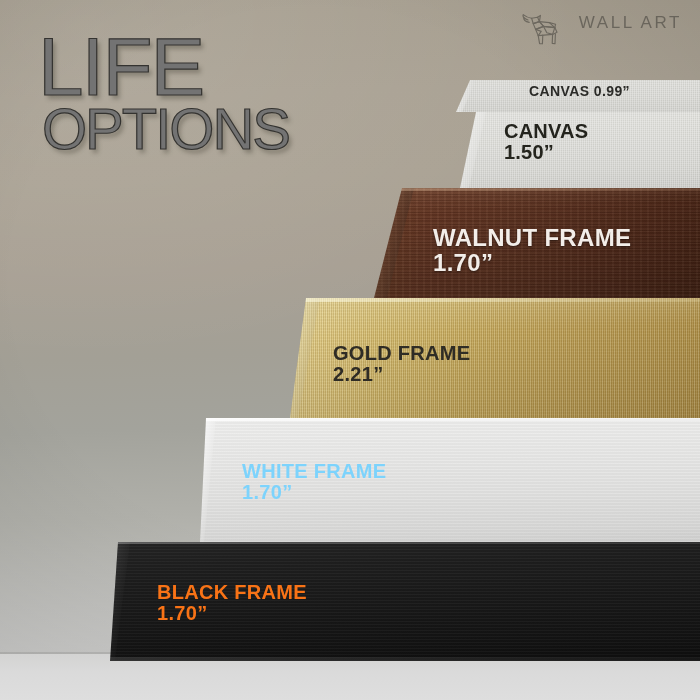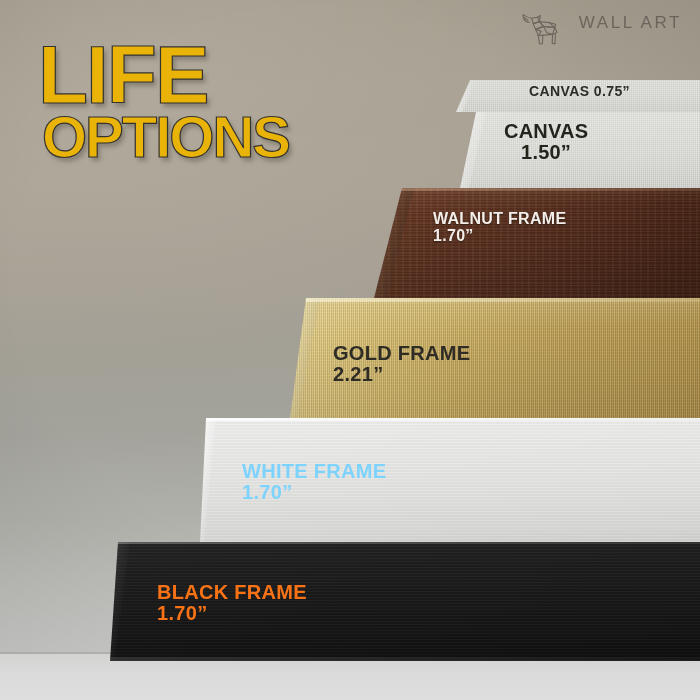--- a/index.html
+++ b/index.html
@@ -40,24 +40,24 @@
     background:linear-gradient(180deg,#d3d3d2 0%,#dadada 40%,#dedede 100%);
   }
   .floor-line {
     position:absolute; left:0; right:0; bottom:46px; height:2px;
     background:linear-gradient(90deg, rgba(150,150,148,0.45), rgba(170,170,168,0.25));
     filter:blur(0.6px);
   }
 
   
   .headline {
-    position:absolute; left:38px; top:42px;
+    position:absolute; left:38px; top:34px;
     line-height:0.80;
-    color:#eab308;
-    font-weight:bold;
+    color:#737373;
+    font-weight:normal;
     letter-spacing:-2px;
     text-shadow:3px 4px 4px rgba(60,55,45,0.34);
     -webkit-text-stroke:1.2px #343330;
   }
   .hl-1 { font-size:82px; display:block; }
   .hl-2 { font-size:72px; display:block; padding-left:20px; margin-top:2px;}
   .hl-3 { font-size:58px; display:block; padding-left:4px; margin-top:6px;text-align:center;}
 
   
   .logo {
@@ -142,48 +142,48 @@
   <div class="slab" style="left:456px; top:80px; width:244px; height:32px;
               clip-path:polygon(14px 0, 244px 0, 244px 32px, 0 32px);
               filter:drop-shadow(-3px 4px 5px rgba(60,55,48,0.30));">
     <div class="slab-face" style="background:linear-gradient(180deg,#dcdcd8 0%,#d7d7d3 55%,#cfcfcb 100%);"></div>
     <div class="tex-canvas"></div>
 
     <div style="position:absolute;left:0;top:0;width:20px;height:100%;
                 background:linear-gradient(100deg, rgba(255,255,255,0.55), rgba(190,190,186,0.25));
                 clip-path:polygon(14px 0, 20px 0, 6px 32px, 0 32px);"></div>
   </div>
-  <div class="slab-label" style="left:529px; top:84px; font-size:14px; color:#2b2b28; letter-spacing:0.4px;">CANVAS  0.75”</div>
+  <div class="slab-label" style="left:529px; top:84px; font-size:14px; color:#2b2b28; letter-spacing:0.4px;">CANVAS  0.99”</div>
 
   <div class="slab" style="left:460px; top:112px; width:240px; height:76px;
               clip-path:polygon(16px 0, 240px 0, 240px 76px, 0 76px);
               filter:drop-shadow(-4px 5px 6px rgba(55,50,44,0.33));">
     <div class="slab-face" style="background:linear-gradient(178deg,#e1e1dd 0%,#dcdcd8 35%,#d5d5d1 72%,#cbcbc7 100%);"></div>
     <div class="tex-canvas"></div>
     <div style="position:absolute;left:0;top:0;width:26px;height:100%;
                 background:linear-gradient(104deg, rgba(255,255,255,0.62), rgba(185,185,180,0.22));
                 clip-path:polygon(16px 0, 26px 0, 9px 76px, 0 76px);"></div>
   </div>
-  <div class="slab-label" style="left:504px; top:121px; font-size:20px; color:#24241d; letter-spacing:0.2px;text-align:center;">CANVAS
+  <div class="slab-label" style="left:504px; top:121px; font-size:20px; color:#24241d; letter-spacing:0.2px;">CANVAS
 1.50”</div>
 
   <div class="slab" style="left:374px; top:188px; width:326px; height:110px;
               clip-path:polygon(28px 0, 326px 0, 326px 110px, 0 110px);
               filter:drop-shadow(-5px 6px 8px rgba(45,40,34,0.38));">
     <div class="slab-face" style="background:
             linear-gradient(178deg, rgba(255,215,180,0.10) 0%, rgba(0,0,0,0.00) 22%, rgba(0,0,0,0.22) 100%),
             linear-gradient(92deg, #6b3e27 0%, #643725 16%, #5c3322 42%, #522c1d 72%, #472517 100%);"></div>
     <div class="tex-wood"></div>
     <div style="position:absolute;left:0;top:0;width:40px;height:100%;
                 background:linear-gradient(100deg, rgba(255,200,160,0.16), rgba(0,0,0,0.34));
                 clip-path:polygon(28px 0, 40px 0, 13px 110px, 0 110px);"></div>
     <div style="position:absolute;left:0;right:0;top:0;height:3px;
                 background:linear-gradient(90deg, rgba(255,220,185,0.34), rgba(255,205,165,0.12));"></div>
   </div>
-  <div class="slab-label" style="left:433px; top:211px; font-size:16px; color:#f3eee9; letter-spacing:0.3px;
+  <div class="slab-label" style="left:433px; top:225px; font-size:24px; color:#f3eee9; letter-spacing:0.3px;
               text-shadow:0 1px 2px rgba(0,0,0,0.45);">WALNUT FRAME
 1.70”</div>
 
   <div class="slab" style="left:290px; top:298px; width:410px; height:120px;
               clip-path:polygon(16px 0, 410px 0, 410px 120px, 0 120px);
               filter:drop-shadow(-5px 6px 8px rgba(45,40,34,0.36));">
     <div class="slab-face" style="background:
             linear-gradient(178deg, rgba(255,255,225,0.22) 0%, rgba(0,0,0,0.00) 30%, rgba(60,42,10,0.16) 100%),
             linear-gradient(93deg, #e2ce8c 0%, #dcc57d 9%, #d2b96d 22%, #c5a95d 42%, #b89a52 66%, #ab8c46 100%);"></div>
     <div class="tex-gold"></div>

